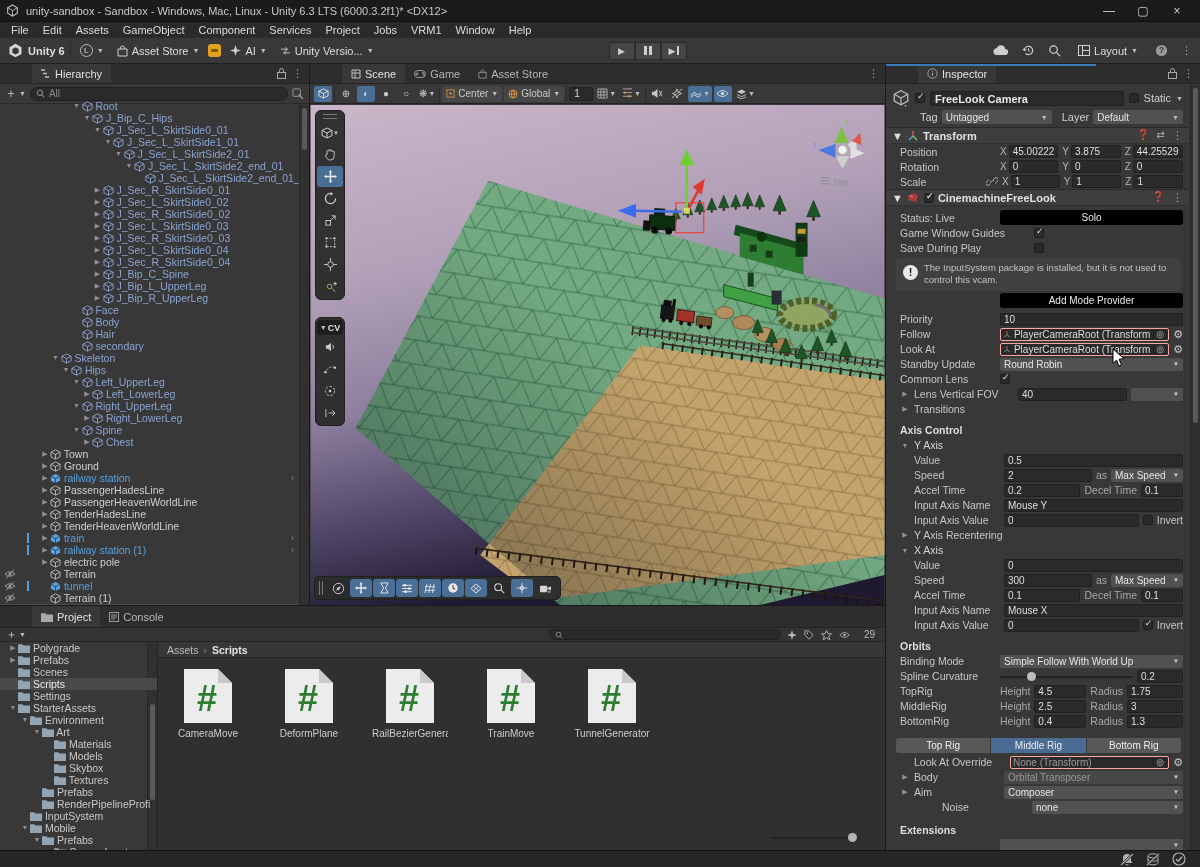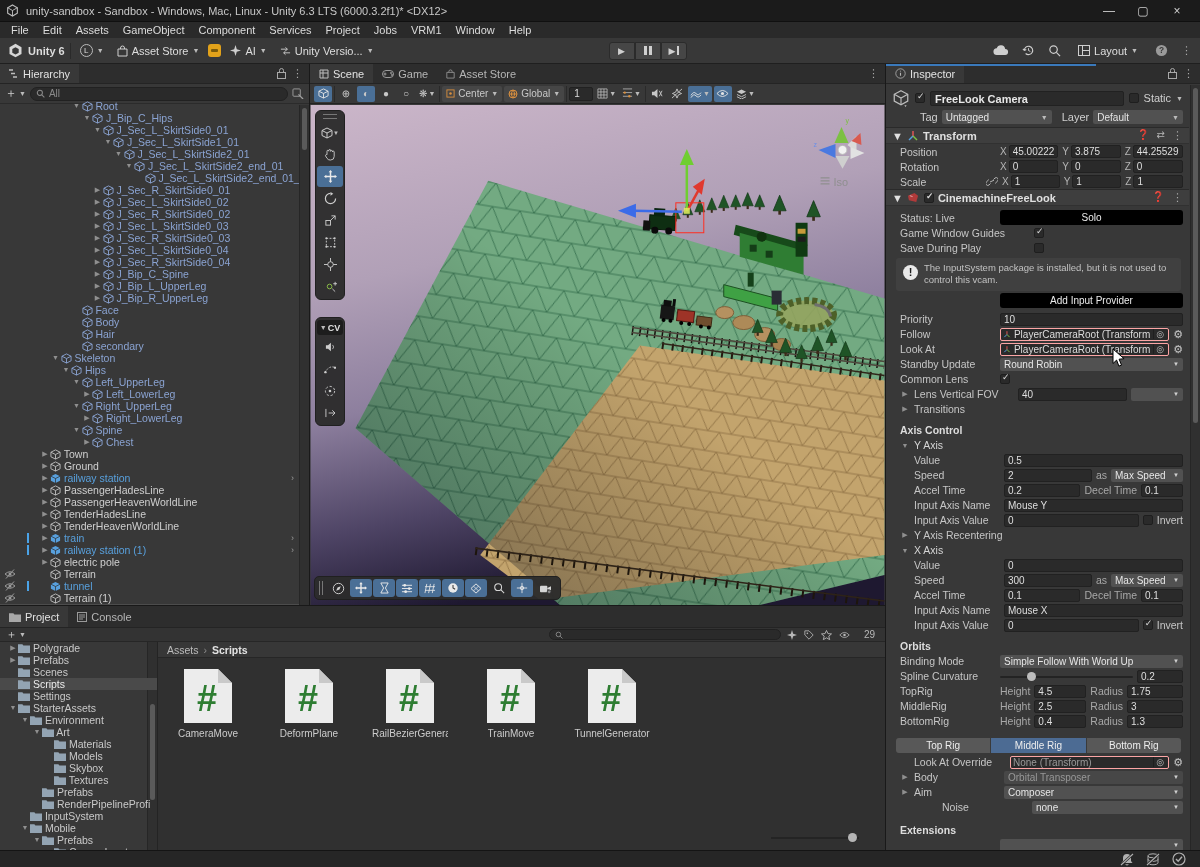--- a/index.html
+++ b/index.html
@@ -38,21 +38,21 @@
   .pauseglyph { display:flex; gap:2px;}
   .pauseglyph i { width:3px; height:9px; background:#cfcfcf; display:block;}
   .stepglyph { display:flex; align-items:center; gap:1px;}
   .stepglyph i { width:2px; height:9px; background:#cfcfcf; display:block;}
   .maintb .right { margin-left:auto; display:flex; align-items:center; gap:13px; color:#cfcfcf; }
 
   
   .panel { position:absolute; background:#383838; }
   .tabbar { height:20px; background:#2d2d2d; display:flex; align-items:stretch; position:relative; border-bottom:1px solid #242424;}
   .tab { display:flex; align-items:center; gap:4px; padding:0 9px; color:#b5b5b5; font-size:11px; }
-  .tab.active { background:#383838; color:#e2e2e2; }
+  .tab.active { background:#383838; color:#e2e2e2;margin-left:32px; }
   .tabbar .tools { margin-left:auto; display:flex; align-items:center; gap:6px; padding-right:6px; color:#a8a8a8;}
   .kebab { font-size:11px; color:#aaa; }
 
   
   #hierarchy { left:0; top:64px; width:310px; height:541px; border-right:1px solid #191919; }
   .searchrow { height:20px; display:flex; align-items:center; gap:4px; padding:0 5px; border-bottom:1px solid #2b2b2b;}
   .plusbtn { display:flex; align-items:center; color:#cfcfcf; gap:2px; font-size:12px;}
   .searchbox { flex:1; height:14px; background:#2a2a2a; border:1px solid #212121; border-radius:7px;
     display:flex; align-items:center; padding:0 5px; gap:4px; color:#8a8a8a; font-size:10px; }
   .tree { position:absolute; top:41px; left:0; right:10px; bottom:0; overflow:hidden; }
@@ -1051,21 +1051,21 @@
       <div class="irow">
         <span class="ilbl" style="width:130px;">Save During Play</span>
         <span class="cb"></span>
       </div>
       <div class="warn">
         <span class="wicon">!</span>
         <span>The InputSystem package is installed, but it is not used to control this vcam.</span>
       </div>
       <div class="irow">
         <span class="ilbl" style="width:96px;"></span>
-        <span class="ibtn">Add Input Provider</span>
+        <span class="ibtn">Add Mode Provider</span>
       </div>
       <div class="gap4"></div>
       <div class="irow">
         <span class="ilbl">Priority</span>
         <span class="ifield">10</span>
       </div>
       <div class="irow">
         <span class="ilbl">Follow</span>
         <span class="objf">
           <svg width="9" height="9" viewBox="0 0 12 12">

